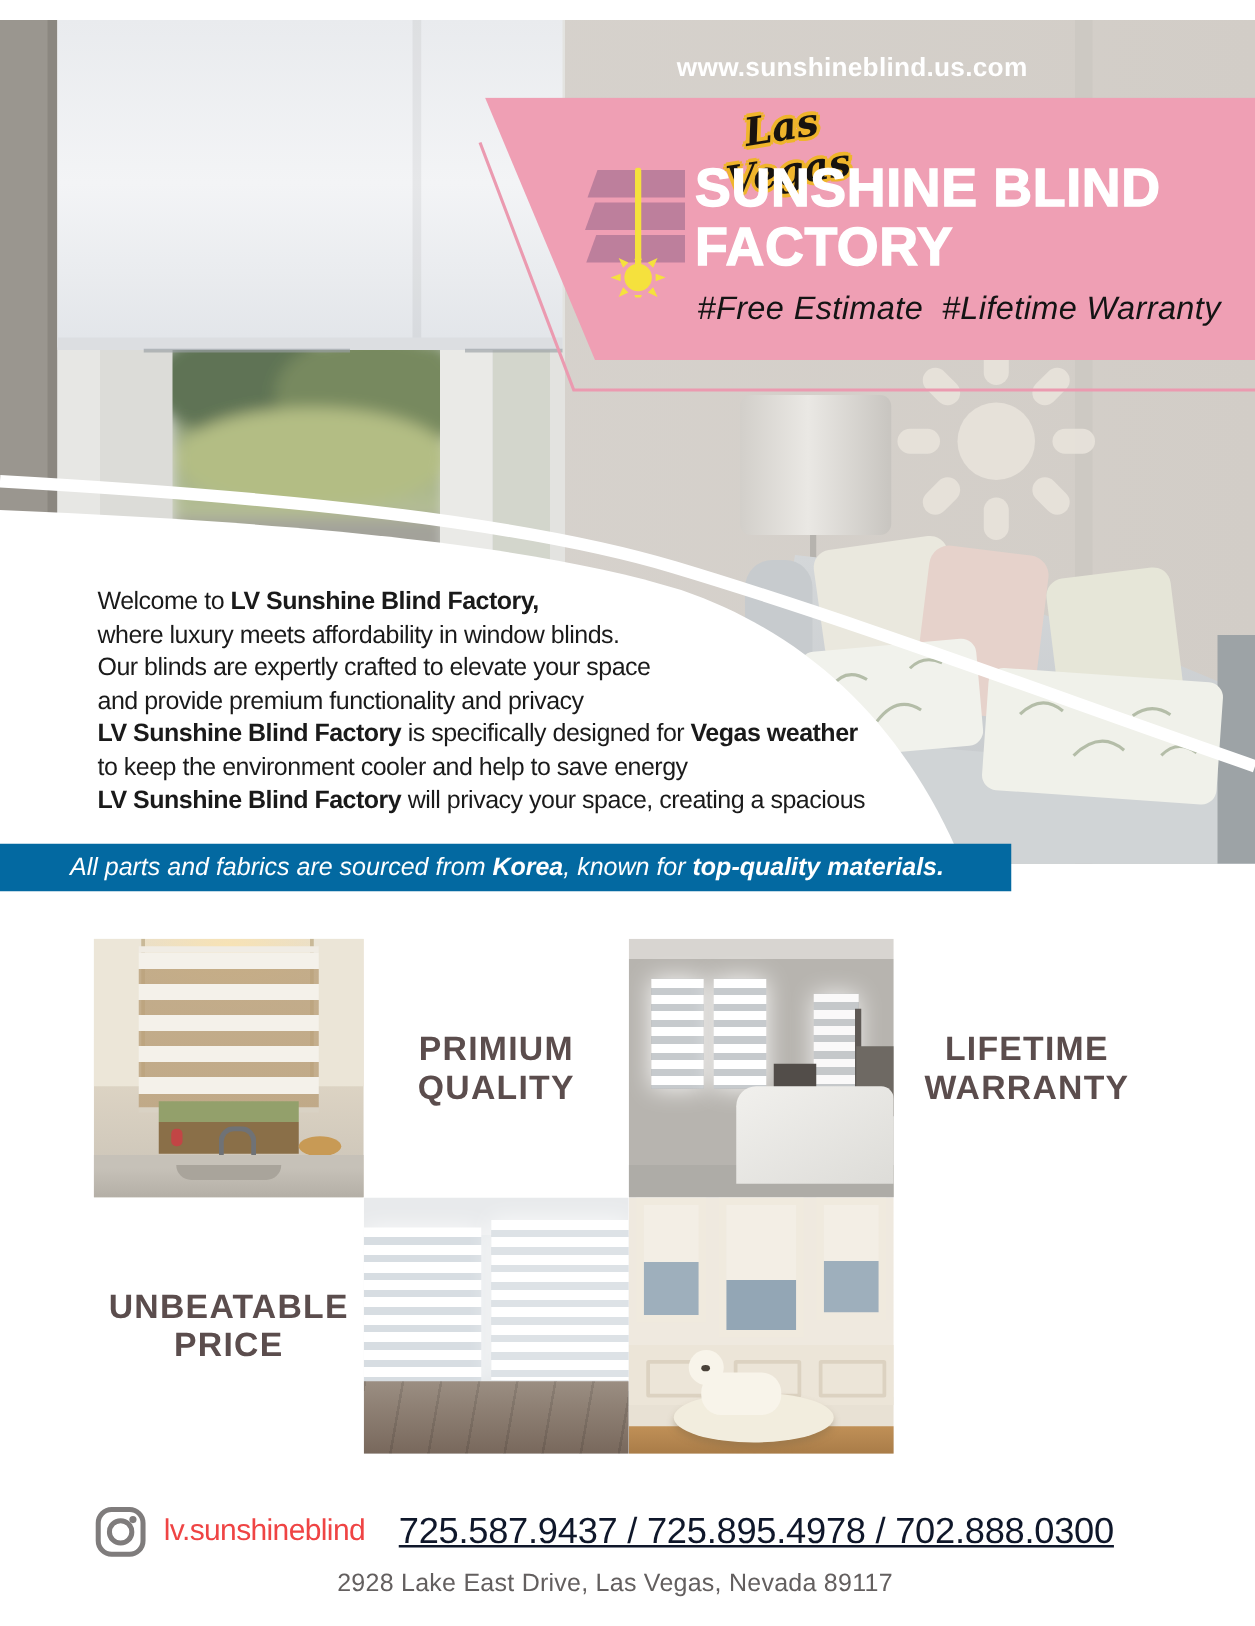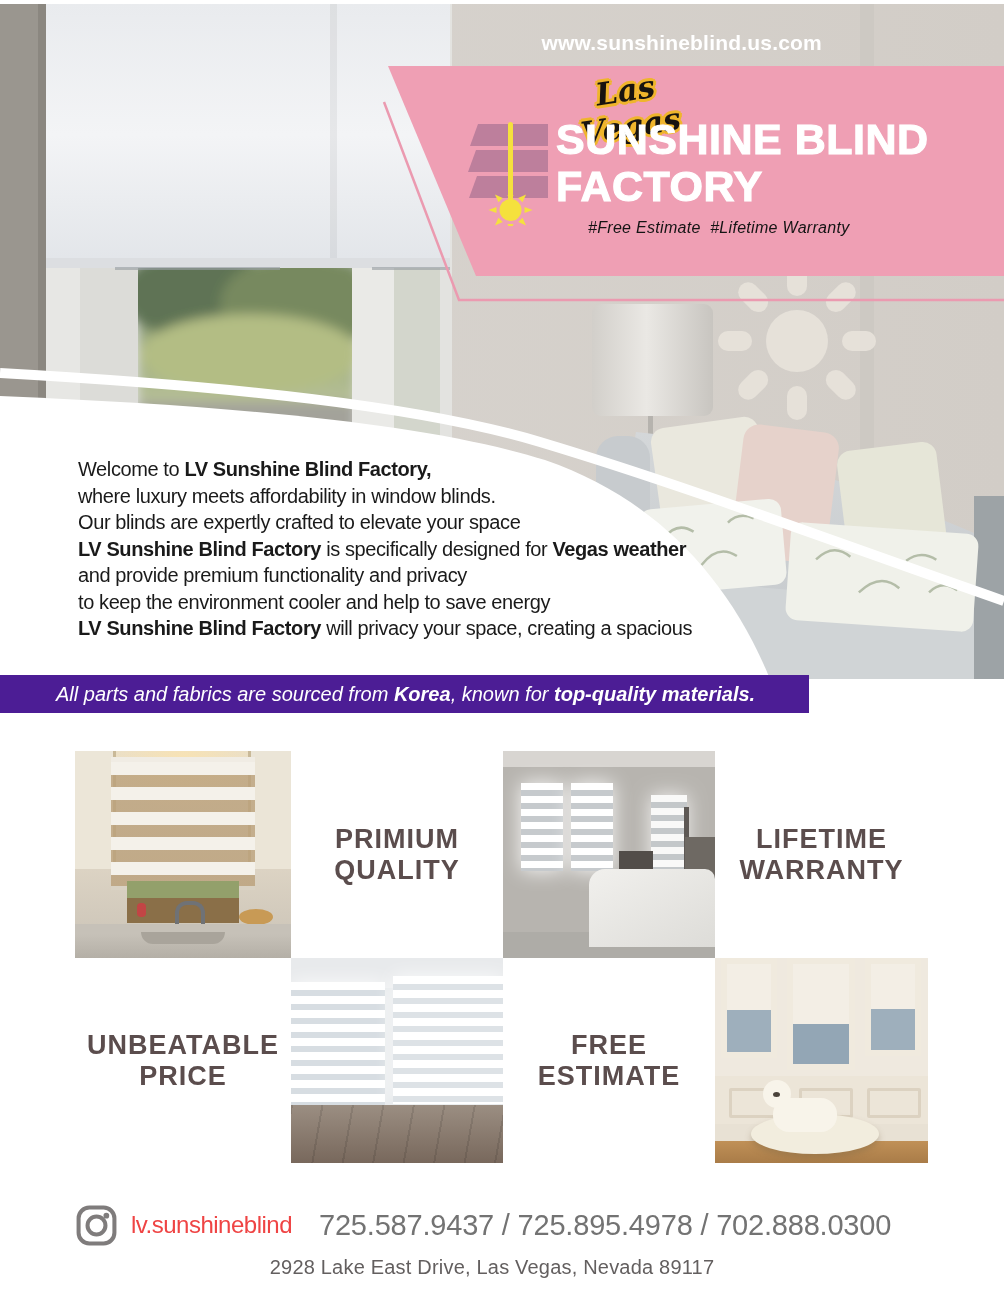--- a/index.html
+++ b/index.html
@@ -1,45 +1,45 @@
 <!DOCTYPE html>
 <html><head>
 <meta charset="utf-8">
 <style>
   html,body{margin:0;padding:0;background:#ffffff;}
   .page{position:relative;width:1004px;height:1301px;background:#ffffff;overflow:hidden;
         font-family:"Liberation Sans",sans-serif;}
 
   
-  .hero{position:absolute;left:0;top:4px;width:860px;height:675px;}
+  .hero{position:absolute;left:0;top:16px;width:860px;height:675px;}
   .hero svg.art{position:absolute;left:0;top:0;}
   .website-url{position:absolute;top:27px;right:38px;font-size:21px;font-weight:bold;color:#ffffff;
                letter-spacing:0.2px;}
 
   
   .banner{position:absolute;left:0;top:62px;width:1004px;height:210px;background:#ef9fb4;
           clip-path:polygon(388px 0,1004px 0,1004px 210px,476px 210px);}
   .las-vegas{position:absolute;left:548px;top:6px;width:160px;text-align:center;
              font-family:"DejaVu Serif",serif;font-style:italic;font-weight:bold;font-size:31px;
              color:#17130f;transform:rotate(-9deg);
              text-shadow:-3px 0 #efb52c,3px 0 #efb52c,0 -3px #efb52c,0 3px #efb52c,
                          -2px -2px #efb52c,2px -2px #efb52c,-2px 2px #efb52c,2px 2px #efb52c;}
   .brand-logo{position:absolute;left:464px;top:56px;}
   .brand-title{position:absolute;left:556px;top:50px;font-size:43px;line-height:47px;font-weight:bold;
                color:#ffffff;letter-spacing:0.5px;-webkit-text-stroke:1.1px #ffffff;}
-  .hashtags{position:absolute;left:558px;top:153px;font-size:16px;font-style:italic;color:#141414;
-            white-space:pre;letter-spacing:0.3px;margin-left:30px;}
+  .hashtags{position:absolute;left:558px;top:153px;font-size:26px;font-style:italic;color:#141414;
+            white-space:pre;letter-spacing:0.3px;}
 
   
   .intro{position:absolute;left:78px;top:452px;font-size:20px;line-height:26.5px;color:#1a1a1a;
          letter-spacing:-0.4px;}
   .intro b{font-weight:bold;}
 
   
-  .note-bar{position:absolute;left:0;top:675px;width:809px;height:38px;background:#4c1d95;
+  .note-bar{position:absolute;left:0;top:675px;width:809px;height:38px;background:#0369a1;
             color:#ffffff;font-style:italic;font-size:20px;line-height:38px;padding-left:56px;
             box-sizing:border-box;white-space:nowrap;}
   .note-bar b{font-weight:bold;}
 
   
   .grid{position:absolute;left:75px;top:751px;width:853px;height:412px;
         display:grid;grid-template-columns:216px 212px 212px 213px;grid-template-rows:207px 205px;}
   .cell{position:relative;overflow:hidden;}
   .feat-label{display:flex;flex-direction:column;justify-content:center;align-items:center;
               height:100%;font-size:27px;font-weight:bold;letter-spacing:1px;color:#5b4d4d;
@@ -105,21 +105,21 @@
   .ph-dog .cushion{position:absolute;left:36px;top:156px;width:128px;height:40px;border-radius:50%;
      background:#f2edde;box-shadow:0 4px 6px rgba(120,100,70,.35);}
   .ph-dog .dog-body{position:absolute;left:58px;top:140px;width:64px;height:34px;border-radius:16px;background:#f8f4ea;}
   .ph-dog .dog-head{position:absolute;left:48px;top:122px;width:28px;height:28px;border-radius:50%;background:#f8f4ea;}
   .ph-dog .dog-face{position:absolute;left:58px;top:134px;width:7px;height:5px;border-radius:50%;background:#4a423a;}
 
   
   .footer-row{position:absolute;left:75px;top:1203px;width:853px;height:44px;display:flex;align-items:center;}
   .insta{flex:0 0 auto;}
   .handle{font-size:24px;color:#ef4444;margin-left:13px;letter-spacing:-0.5px;}
-  .phones{font-size:29px;color:#737373;margin-left:27px;letter-spacing:-0.2px;white-space:nowrap;}
+  .phones{font-size:29px;color:#0f172a;margin-left:27px;letter-spacing:-0.2px;white-space:nowrap;text-decoration:underline;}
   .address{position:absolute;left:0;top:1256px;width:984px;text-align:center;font-size:20px;color:#635f5f;
            letter-spacing:0.2px;}
 </style>
 </head>
 <body>
 
 <div class="page">
 
   <div class="hero">
     <svg class="art" width="1004" height="675" viewBox="0 0 1004 675">
@@ -258,22 +258,22 @@
         <div>SUNSHINE BLIND</div>
         <div>FACTORY</div>
       </div>
       <div class="hashtags">#Free Estimate  #Lifetime Warranty</div>
     </div>
 
     <div class="intro" id="intro">
         <div><span>Welcome to </span><b>LV Sunshine Blind Factory,</b></div>
         <div><span>where luxury meets affordability in window blinds.</span></div>
         <div><span>Our blinds are expertly crafted to elevate your space</span></div>
+        <div><span>and provide premium functionality and privacy</span></div>
         <div><b>LV Sunshine Blind Factory</b><span> is specifically designed for </span><b>Vegas weather</b></div>
-        <div><span>and provide premium functionality and privacy</span></div>
         <div><span>to keep the environment cooler and help to save energy</span></div>
         <div><b>LV Sunshine Blind Factory</b><span> will privacy your space, creating a spacious</span></div>
       </div>
   </div>
 
   <div class="note-bar" id="note-bar"><span>All parts and fabrics are sourced from </span><b>Korea</b><span>, known for </span><b>top-quality materials.</b></div>
 
   <div class="grid">
 
     <div class="cell">
@@ -325,26 +325,20 @@
     </div>
 
     <div class="cell">
       <div class="photo ph-room">
         <div class="blind-l"></div>
           <div class="blind-r"></div>
           <div class="floor"></div>
       </div>
     </div>
 
-    <div class="cell">
-      <div class="feat-label">
-        <div>FREE</div>
-        <div>ESTIMATE</div>
-      </div>
-    </div>
 
     <div class="cell">
       <div class="photo ph-dog">
         <div class="win wa"></div>
           <div class="win wb"></div>
           <div class="win wc"></div>
         <div class="wainscot"></div>
         <div class="panel p1"></div>
           <div class="panel p2"></div>
           <div class="panel p3"></div>

